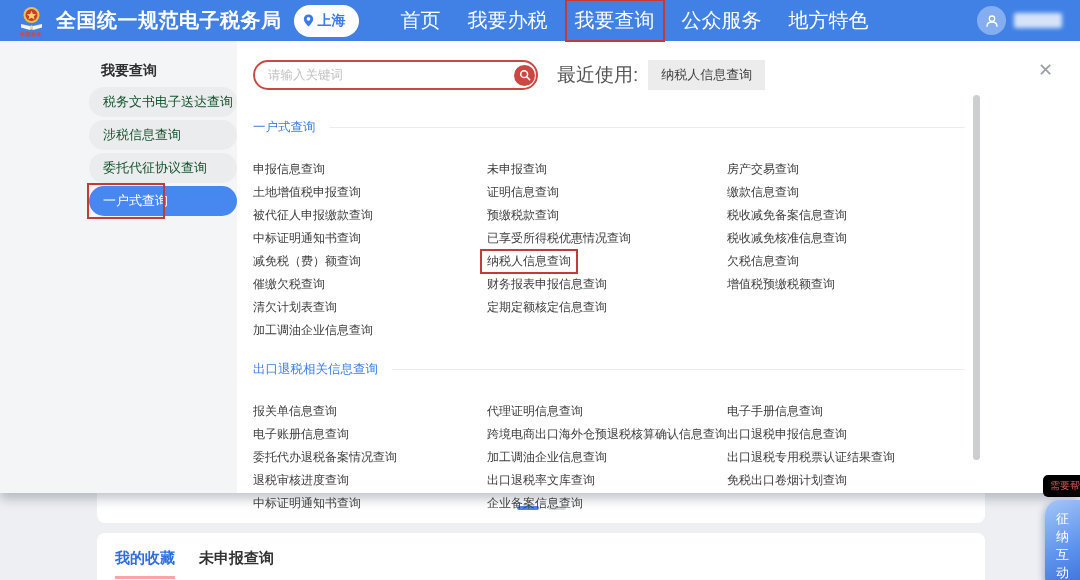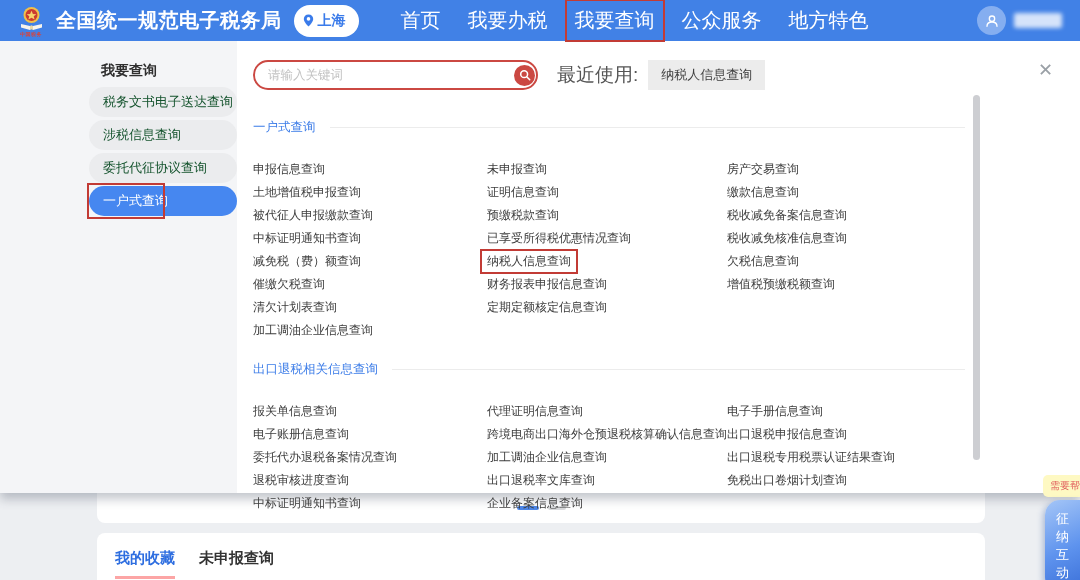--- a/index.html
+++ b/index.html
@@ -73,21 +73,21 @@
   .dash.active { width:22px; background:#4c86e8; }
   .dash.idle { width:18px; background:#d9dadc; }
 
   .tabs-card { position:absolute; left:97px; top:533px; width:888px; height:47px; background:#fff;
                border-radius:8px 8px 0 0; z-index:10; }
   .tabs { display:flex; gap:24px; margin:16px 0 0 18px; }
   .tab { font-size:15px; font-weight:bold; color:#333; padding-bottom:8px; cursor:pointer; }
   .tab.active { color:#2e6ee0; border-bottom:3px solid #fca5a5; }
 
   
-  .help-chip { position:absolute; right:0; top:475px; background:#fef9c3; color:#e05a5a;
+  .help-chip { position:absolute; right:0; top:475px; background:#000000; color:#e05a5a;
                font-size:10px; padding:4px 0 4px 7px; width:37px; border-radius:5px 0 0 5px;
                white-space:nowrap; overflow:hidden; z-index:40; cursor:pointer; }
   .interact { position:absolute; right:0; top:500px; width:35px; height:92px;
               background:linear-gradient(155deg,#a5c6f7 0%,#5e93ee 55%,#3a6fd8 100%);
               border-radius:15px 0 0 15px; color:#fff; display:flex; flex-direction:column;
               align-items:center; padding-top:11px; gap:2px; font-size:13px; z-index:40;
               box-shadow:-2px 2px 6px rgba(50,90,160,.35); cursor:pointer; }
   .interact span { line-height:16px; }
 </style>
 </head>

